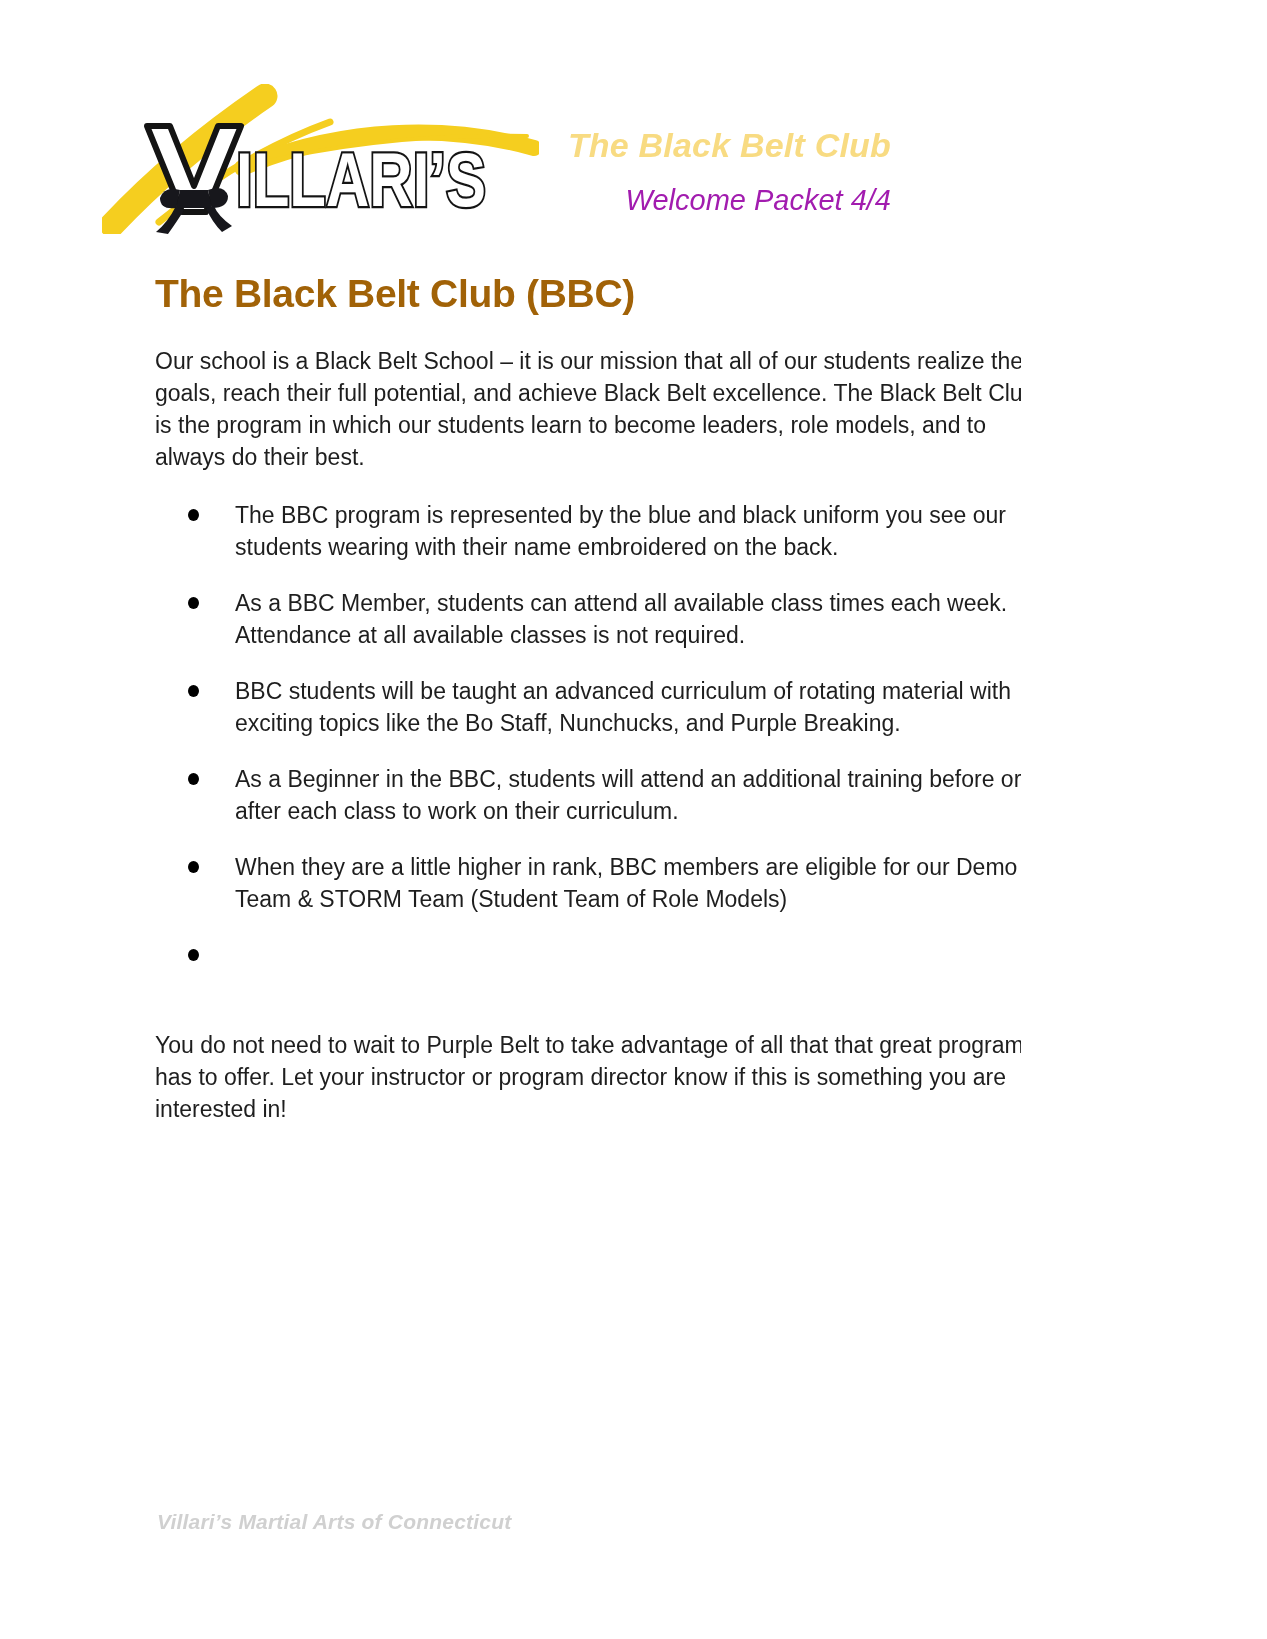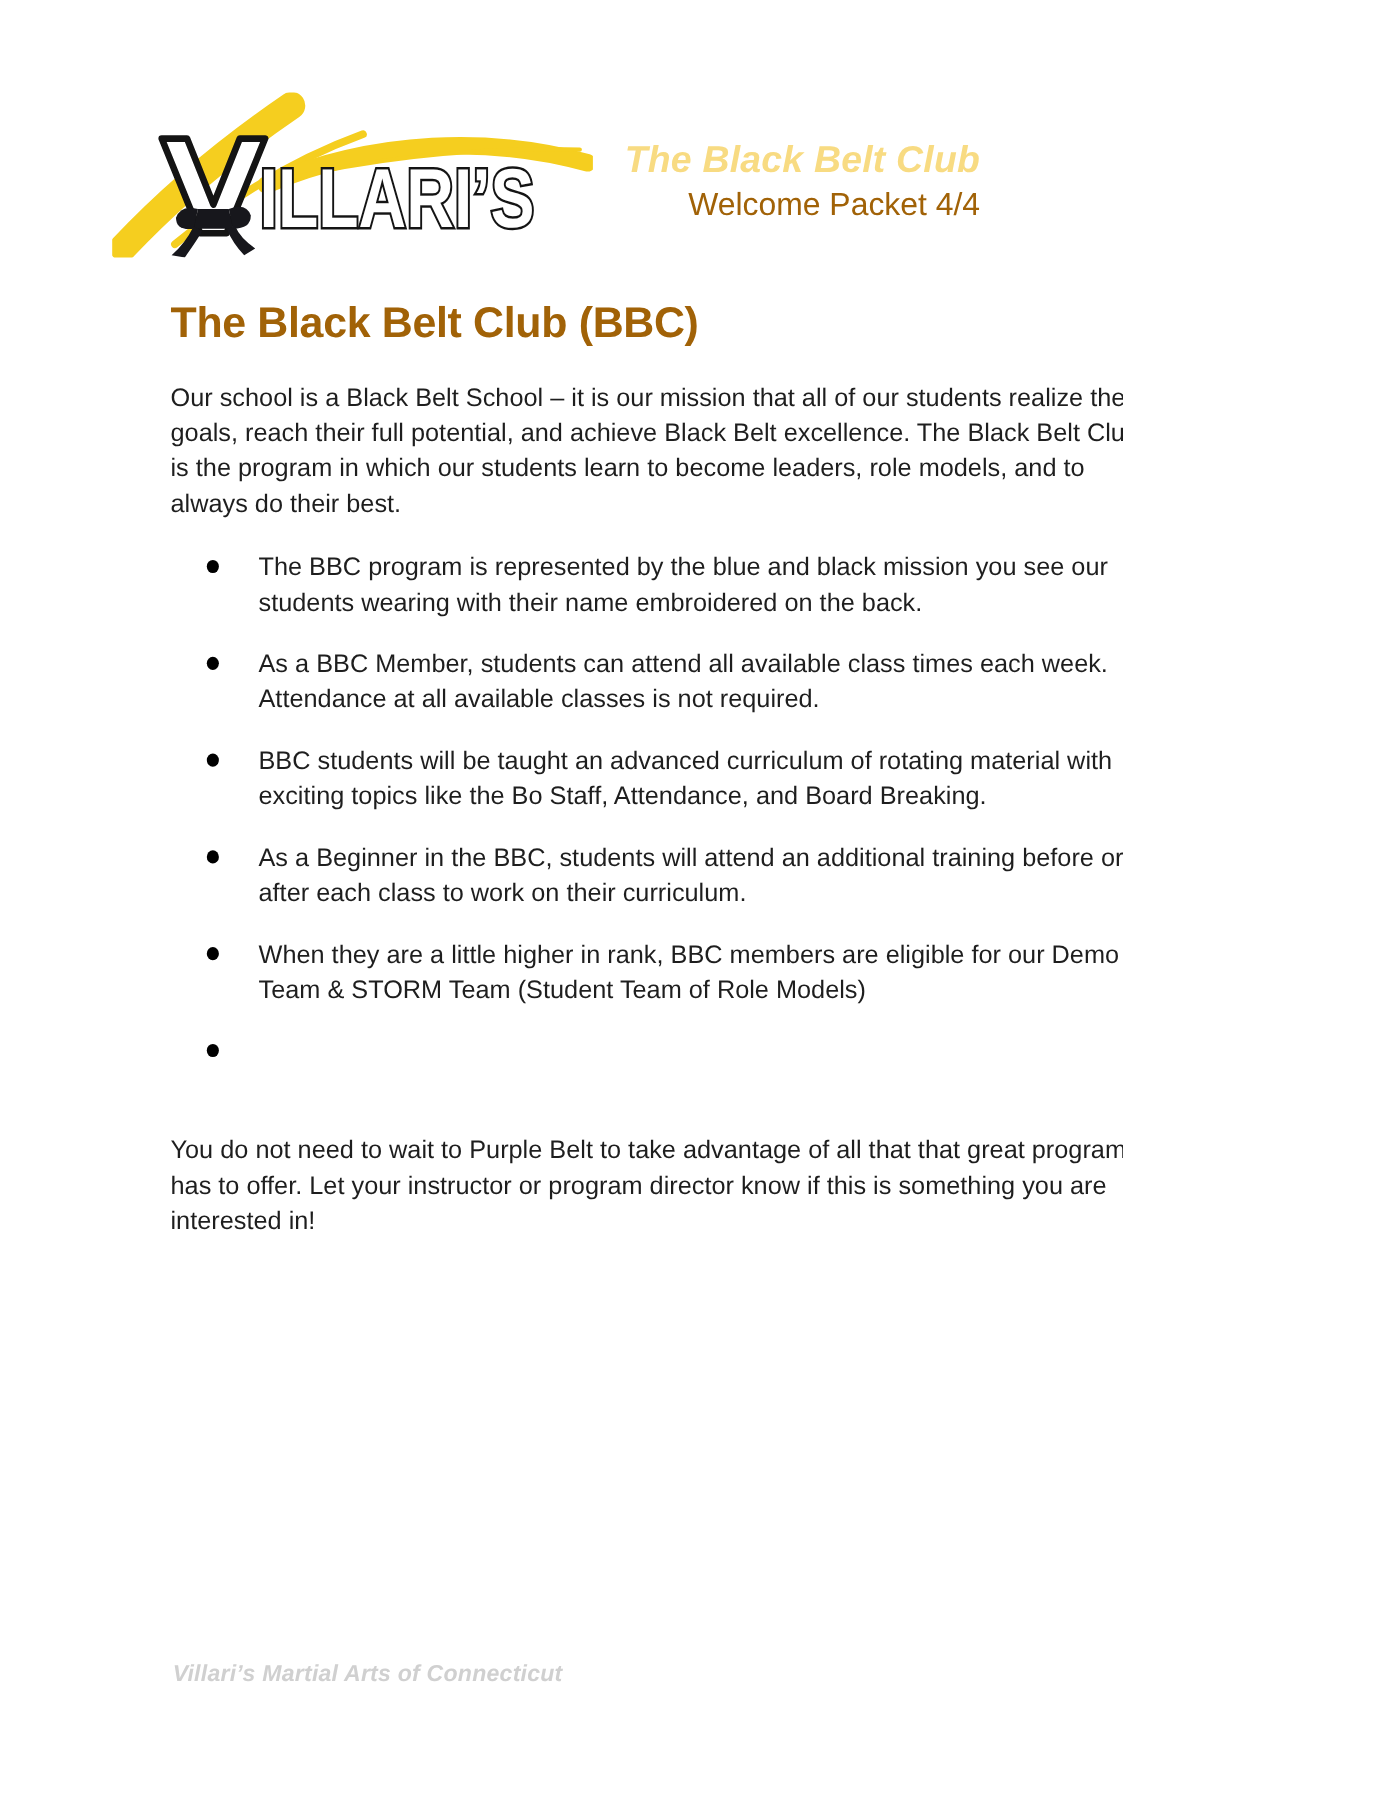--- a/index.html
+++ b/index.html
@@ -30,23 +30,24 @@
     text-align: right;
   }
   .program-title {
     font-size: 34px;
     font-weight: bold;
     font-style: italic;
     letter-spacing: 0.2px;
     line-height: 38px;
   }
   .packet-label {
-    margin-top: 6px;
+    margin-top: 20px;
     font-size: 29px;
-    color: #a16207;
+    font-style: italic;
+    color: #a21caf;
     line-height: 32px;
   }
 
   
   .doc-heading {
     position: absolute;
     left: 155px;
     top: 272px;
     font-size: 39px;
     font-weight: bold;
@@ -144,32 +145,32 @@
   <h1 class="doc-heading">The Black Belt Club (BBC)</h1>
 
   <div class="para intro-para">Our school is a Black Belt School – it is our mission that all of our students realize their
 goals, reach their full potential, and achieve Black Belt excellence. The Black Belt Club
 is the program in which our students learn to become leaders, role models, and to
 always do their best.</div>
 
   <ul class="bullet-list">
     <li class="bullet-item">
       <span class="bullet-dot"></span>
-      <span class="bullet-text">The BBC program is represented by the blue and black mission you see our
+      <span class="bullet-text">The BBC program is represented by the blue and black uniform you see our
 students wearing with their name embroidered on the back.</span>
     </li>
     <li class="bullet-item">
       <span class="bullet-dot"></span>
       <span class="bullet-text">As a BBC Member, students can attend all available class times each week.
 Attendance at all available classes is not required.</span>
     </li>
     <li class="bullet-item">
       <span class="bullet-dot"></span>
       <span class="bullet-text">BBC students will be taught an advanced curriculum of rotating material with
-exciting topics like the Bo Staff, Attendance, and Board Breaking.</span>
+exciting topics like the Bo Staff, Nunchucks, and Purple Breaking.</span>
     </li>
     <li class="bullet-item">
       <span class="bullet-dot"></span>
       <span class="bullet-text">As a Beginner in the BBC, students will attend an additional training before or
 after each class to work on their curriculum.</span>
     </li>
     <li class="bullet-item">
       <span class="bullet-dot"></span>
       <span class="bullet-text">When they are a little higher in rank, BBC members are eligible for our Demo
 Team &amp; STORM Team (Student Team of Role Models)</span>

